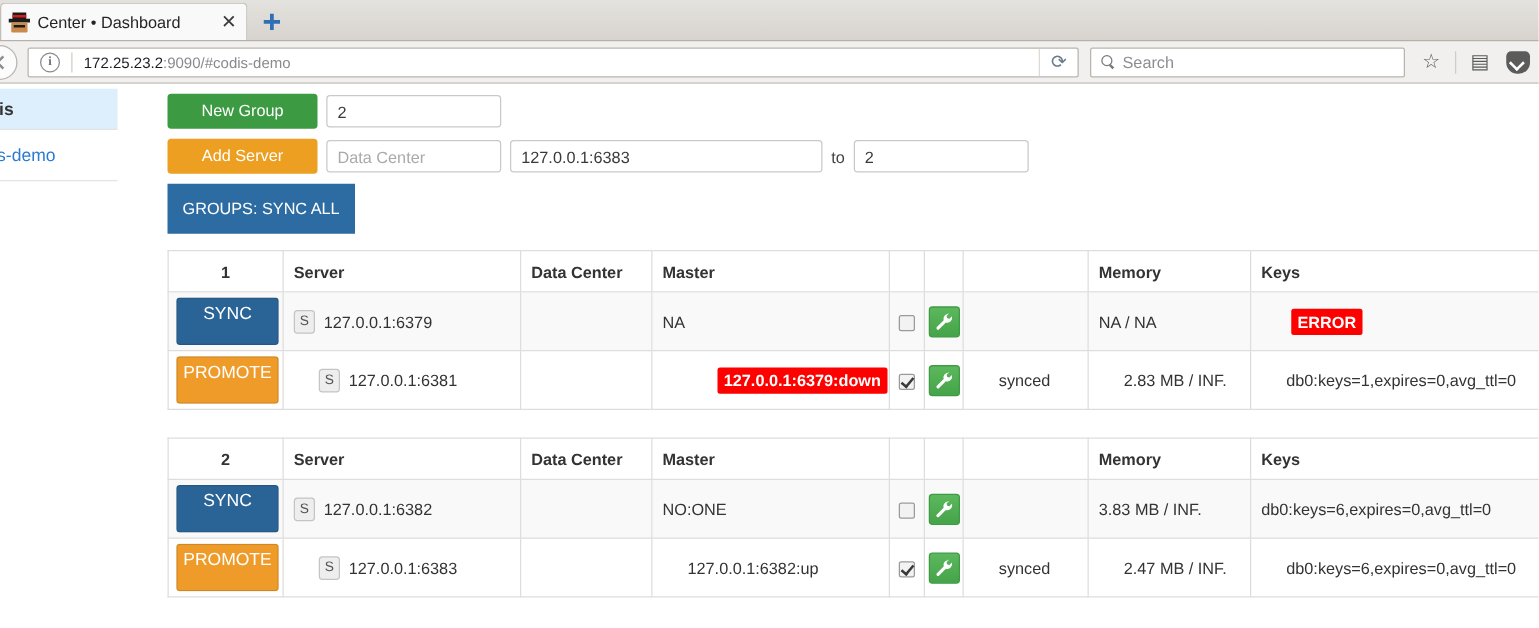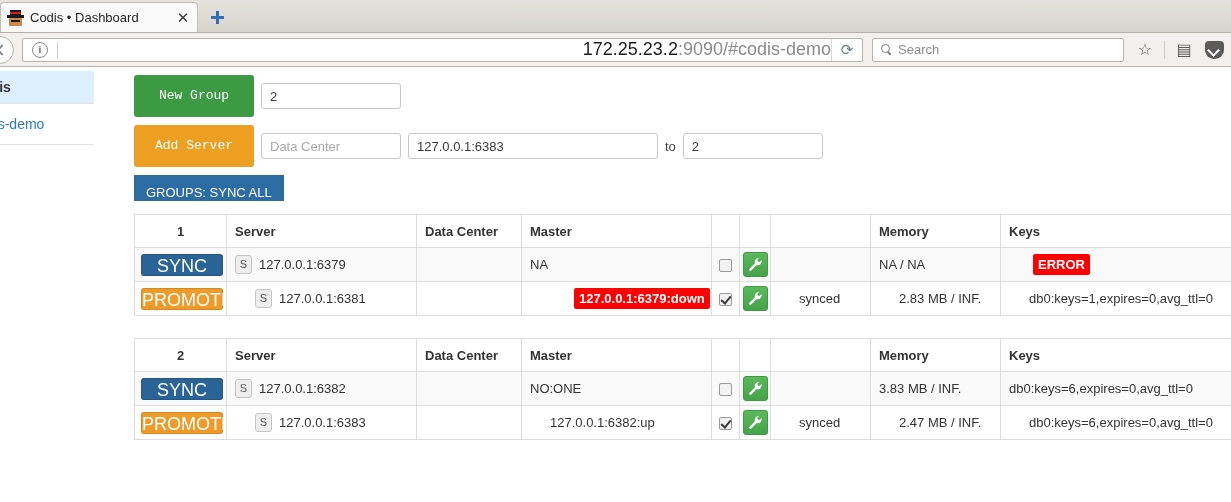--- a/index.html
+++ b/index.html
@@ -167,25 +167,24 @@
   }
   .url-sep {
     width: 1px;
     height: 16px;
     background: #d0cdc8;
     flex: 0 0 auto;
   }
   .url-text {
     flex: 1 1 auto;
     padding-left: 9px;
-    font-size: 18px;
+    font-size: 12px;
     color: #1c1c1c;
     white-space: nowrap;
     overflow: hidden;
-    text-align: right;
   }
   .url-text .dim { color: #8a8a8a; }
   .reload-btn {
     flex: 0 0 auto;
     width: 30px;
     height: 22px;
     border-left: 1px solid #ddd9d3;
     display: flex;
     align-items: center;
     justify-content: center;
@@ -321,24 +320,24 @@
   .tool-row {
     display: flex;
     align-items: center;
     margin-bottom: 8px;
   }
   .btn {
     border: none;
     border-radius: 3px;
     color: #ffffff;
     font-size: 13px;
-    font-family: Liberation Mono, monospace;
+    font-family: Liberation Sans, sans-serif;
     cursor: pointer;
     padding: 0;
-    height: 42px;
+    height: 28px;
     line-height: 26px;
     text-align: center;
     box-sizing: border-box;
   }
   .btn-newgroup { width: 120px; background: #3c9a42; }
   .btn-addserver { width: 120px; background: #ec9f21; }
   .inp {
     height: 26px;
     border: 1px solid #c9c9c9;
     border-radius: 3px;
@@ -359,21 +358,21 @@
     margin-left: 7px;
     font-size: 13px;
     color: #444;
   }
 
   .action-row {
     display: flex;
     margin-bottom: 13px;
   }
   .abtn {
-    height: 26px;
+    height: 40px;
     line-height: 26px;
     color: #ffffff;
     font-size: 13px;
     padding: 5px 12px;
     border: none;
     cursor: pointer;
     font-family: "Liberation Sans", sans-serif;
     box-sizing: border-box;
   }
   .abtn-sync { background: #2d6ca2; }
@@ -414,25 +413,25 @@
   .c-mst  { width: 190px; }
   .c-chk  { width: 28px; text-align: center; padding: 4px 0 !important; }
   .c-wr   { width: 31px; text-align: center; padding: 4px 0 !important; }
   .c-sync { width: 100px; }
   .c-mem  { width: 130px; }
   .c-keys { width: 260px; }
 
   .tbtn {
     display: inline-block;
     width: 82px;
-    height: 22px;
+    height: 38px;
     line-height: 22px;
     border-radius: 3px;
     color: #ffffff;
-    font-size: 18px;
+    font-size: 14px;
     text-align: center;
     cursor: pointer;
     box-sizing: border-box;
     border: 1px solid rgba(0,0,0,0.12);
   }
   .tbtn-sync { background: #2a6496; }
   .tbtn-promote { background: #ee9b29; }
 
   .sbadge {
     display: inline-block;
@@ -510,21 +509,21 @@
 
   <div class="tabstrip">
     <div class="tab">
       <span class="tab-favicon">
         <span class="fav-hat-top"></span>
         <span class="fav-hat-band"></span>
         <span class="fav-hat-brim"></span>
         <span class="fav-face"></span>
         <span class="fav-eyes"></span>
       </span>
-      <span class="tab-title">Codis • Dashboard</span>
+      <span class="tab-title">Center • Dashboard</span>
       <span class="tab-close">✕</span>
     </div>
     <div class="newtab">
       <span class="plus-icon"></span>
     </div>
   </div>
 
   <div class="navbar">
     <div class="nav-back"></div>
 

